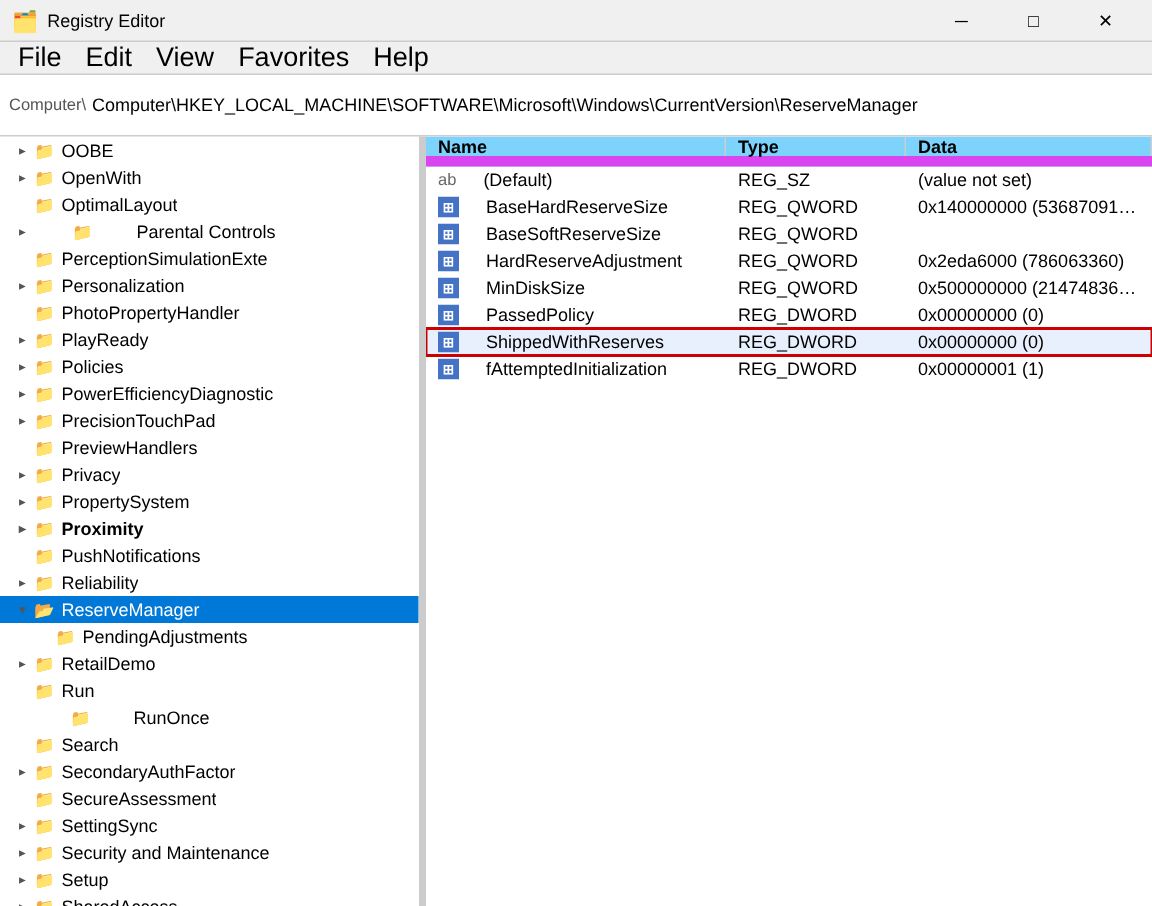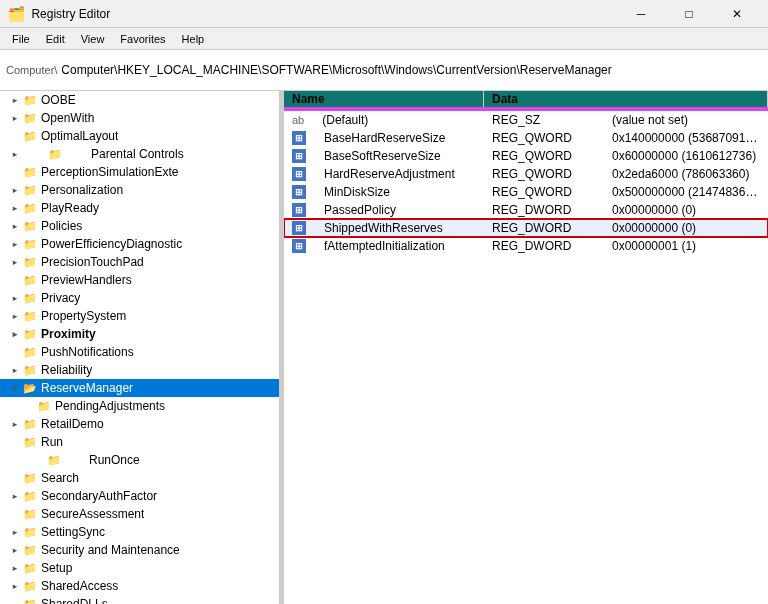--- a/index.html
+++ b/index.html
@@ -49,21 +49,21 @@
       background: #f0f0f0;
       display: flex;
       align-items: center;
       height: 22px;
       padding: 0 4px;
       border-bottom: 1px solid #ccc;
     }
     .menu-item {
       padding: 2px 8px;
       cursor: pointer;
-      font-size: 11px;
+      font-size: 18px;
     }
 
     
     .address-bar {
       background: #fff;
       display: flex;
       align-items: center;
       height: 28px;
       padding: 20px 6px;
       border-bottom: 1px solid #ccc;
@@ -141,22 +141,22 @@
     .right-panel {
       flex: 1;
       display: flex;
       flex-direction: column;
       overflow: hidden;
     }
 
     
     .col-headers {
       display: flex;
-      background: #0f766e;
-      border-bottom: 4px solid #d946ef;
+      background: #7dd3fc;
+      border-bottom: 7px solid #d946ef;
       height: 20px;
       align-items: center;
     }
     .col-header {
       font-size: 12px;
       font-weight: 600;
       padding: 0 8px;
       border-right: 1px solid #ccc;
       height: 100%;
       display: flex;
@@ -262,20 +262,25 @@
         <span class="expand-arrow none"></span>
         <span class="folder-icon"></span>
         <span class="tree-label">PerceptionSimulationExte</span>
       </div>
       <div class="tree-item" style="padding-left: 8px;">
         <span class="expand-arrow collapsed"></span>
         <span class="folder-icon"></span>
         <span class="tree-label">Personalization</span>
       </div>
       <div class="tree-item" style="padding-left: 8px;">
+        <span class="expand-arrow none"></span>
+        <span class="folder-icon"></span>
+        <span class="tree-label">PhotoPropertyHandler</span>
+      </div>
+      <div class="tree-item" style="padding-left: 8px;">
         <span class="expand-arrow collapsed"></span>
         <span class="folder-icon"></span>
         <span class="tree-label">PlayReady</span>
       </div>
       <div class="tree-item" style="padding-left: 8px;">
         <span class="expand-arrow collapsed"></span>
         <span class="folder-icon"></span>
         <span class="tree-label">Policies</span>
       </div>
       <div class="tree-item" style="padding-left: 8px;">
@@ -384,20 +389,21 @@
         <span class="tree-label">SharedDLLs</span>
       </div>
     </div>
 
   <div class="splitter"></div>
 
   <div class="right-panel">
 
     <div class="col-headers">
       <div class="col-header col-name">Name</div>
+      <div class="col-header col-type">Type</div>
       <div class="col-header col-data">Data</div>
     </div>
 
     <div class="data-panel" id="data-panel">
     <div class="data-row">
           <div class="data-cell cell-name">
             <span style="font-size:11px;color:#666;">ab</span>
             <span>(Default)</span>
           </div>
           <div class="data-cell cell-type">REG_SZ</div>
@@ -410,21 +416,20 @@
           </div>
           <div class="data-cell cell-type">REG_QWORD</div>
           <div class="data-cell cell-data">0x140000000 (5368709120)</div>
         </div>
         <div class="data-row">
           <div class="data-cell cell-name">
             <span style="font-size:9px;display:inline-flex;align-items:center;justify-content:center;width:14px;height:14px;background:#4472c4;color:#fff;font-weight:bold;">⊞</span>
             <span>BaseSoftReserveSize</span>
           </div>
           <div class="data-cell cell-type">REG_QWORD</div>
-          <div class="data-cell cell-data">0x60000000 (1610612736)</div>
         </div>
         <div class="data-row">
           <div class="data-cell cell-name">
             <span style="font-size:9px;display:inline-flex;align-items:center;justify-content:center;width:14px;height:14px;background:#4472c4;color:#fff;font-weight:bold;">⊞</span>
             <span>HardReserveAdjustment</span>
           </div>
           <div class="data-cell cell-type">REG_QWORD</div>
           <div class="data-cell cell-data">0x2eda6000 (786063360)</div>
         </div>
         <div class="data-row">

